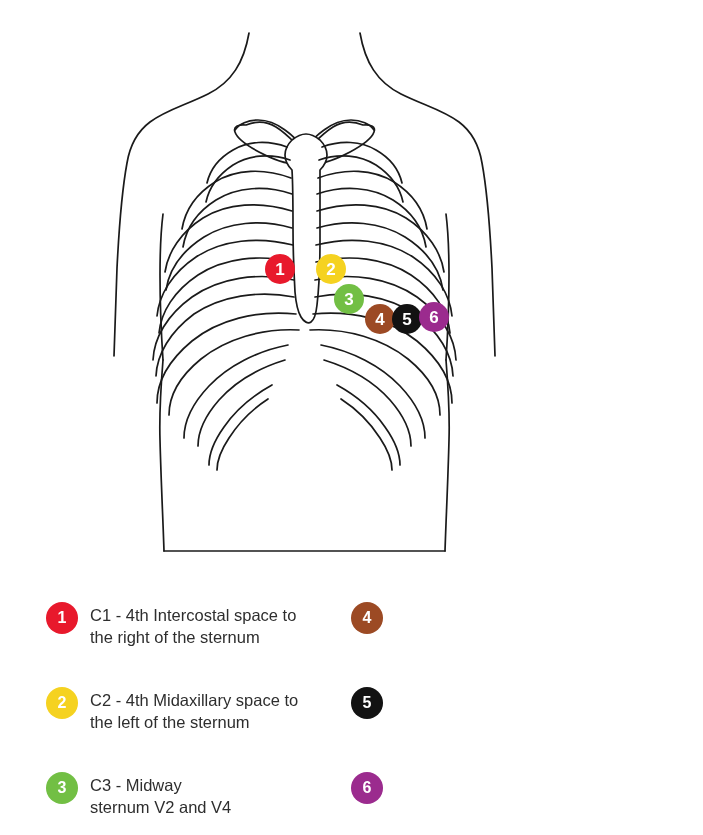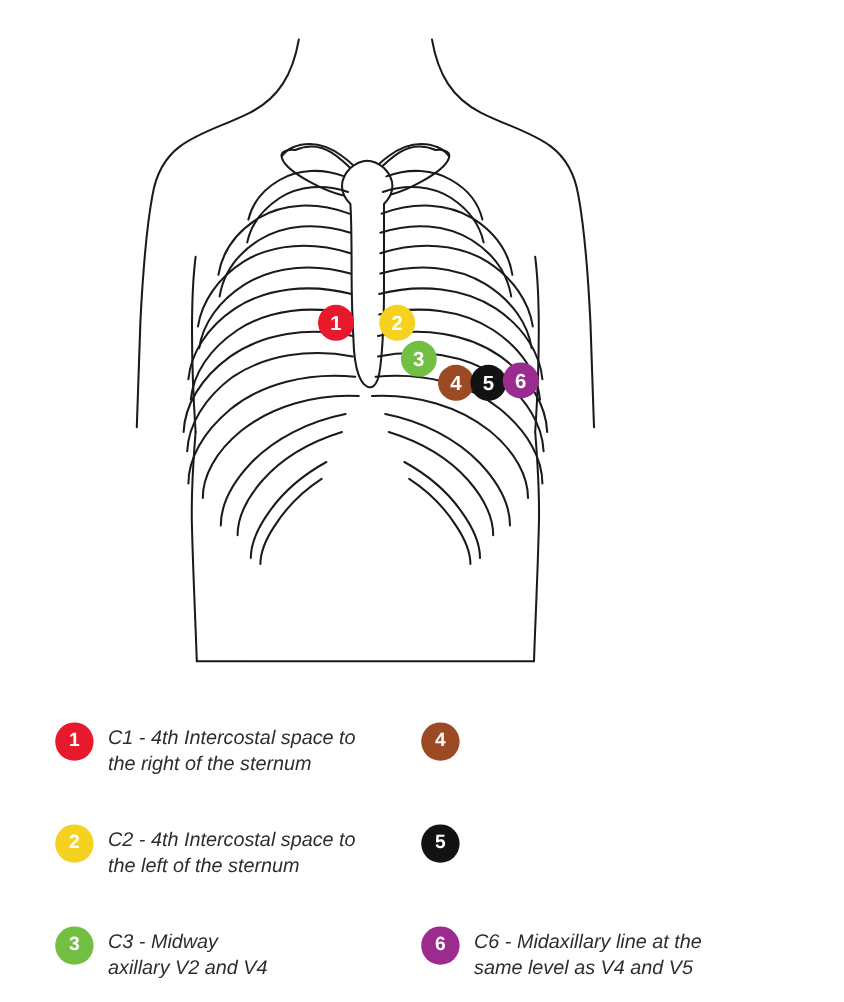--- a/index.html
+++ b/index.html
@@ -84,21 +84,20 @@
     justify-content: center;
     color: #ffffff;
     font-size: 16px;
     font-weight: bold;
     font-family: "Liberation Sans", sans-serif;
     line-height: 1;
     box-sizing: border-box;
   }
   .legend-text {
     margin-left: 12px;
-    font-style: italic;
     font-size: 16.5px;
     line-height: 1.35;
     color: #2e2e2e;
     font-family: "Liberation Sans", sans-serif;
     padding-top: 2px;
     white-space: pre-line;
   }
   .col-left { left: 46px; width: 290px; }
   .col-right { left: 351px; width: 300px; }
   .row-1 { top: 27px; }
@@ -256,32 +255,30 @@
 </div>
 
 <div id="legend">
     <div class="legend-item col-left row-1">
       <div class="legend-dot" style="background: rgb(232, 25, 44);">1</div>
       <div class="legend-text">C1 - 4th Intercostal space to
 the right of the sternum</div>
     </div>
     <div class="legend-item col-left row-2">
       <div class="legend-dot" style="background: rgb(245, 210, 32);">2</div>
-      <div class="legend-text">C2 - 4th Intercostal space to
+      <div class="legend-text">C2 - 4th Midaxillary space to
 the left of the sternum</div>
     </div>
     <div class="legend-item col-left row-3">
       <div class="legend-dot" style="background: rgb(114, 191, 68);">3</div>
       <div class="legend-text">C3 - Midway
-axillary V2 and V4</div>
+sternum V2 and V4</div>
     </div>
     <div class="legend-item col-right row-1">
       <div class="legend-dot" style="background: rgb(156, 74, 36);">4</div>
     </div>
     <div class="legend-item col-right row-2">
       <div class="legend-dot" style="background: rgb(18, 18, 18);">5</div>
     </div>
     <div class="legend-item col-right row-3">
       <div class="legend-dot" style="background: rgb(155, 43, 142);">6</div>
-      <div class="legend-text">C6 - Midaxillary line at the
-same level as V4 and V5</div>
     </div>
   </div>
 
 </body></html>

